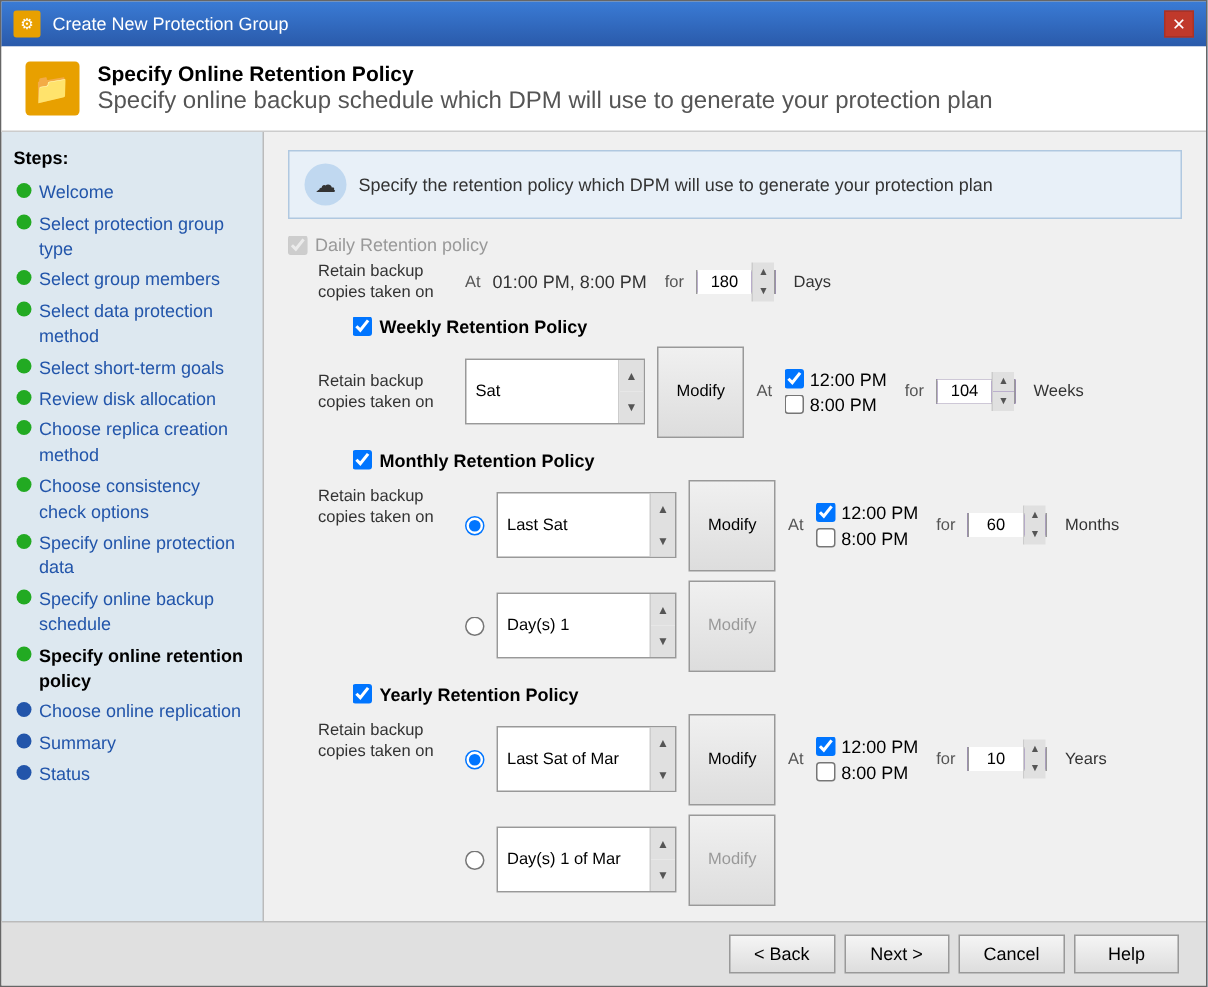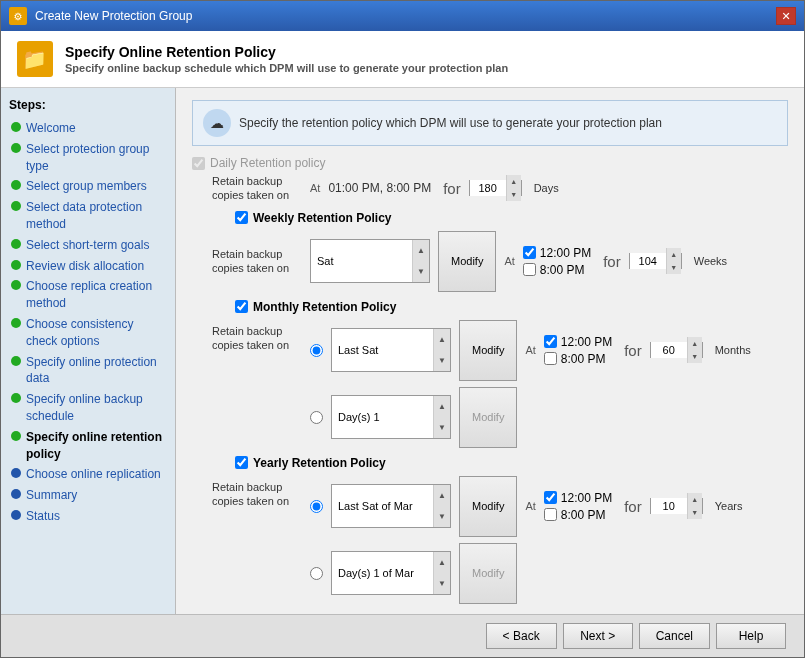--- a/index.html
+++ b/index.html
@@ -7,21 +7,21 @@
 
     .window { width: 805px; height: 658px; background: #f0f0f0; border: 1px solid #666; display: flex; flex-direction: column; }
 
     .title-bar { background: linear-gradient(to bottom, #3a7bd5, #2a5aaa); height: 30px; display: flex; align-items: center; justify-content: space-between; padding: 0 8px; color: white; font-size: 13px; }
     .title-bar-icon { width: 18px; height: 18px; background: #e8a000; border-radius: 2px; display: flex; align-items: center; justify-content: center; font-size: 10px; color: white; }
     .title-bar-close { width: 20px; height: 18px; background: #c0392b; border: 1px solid #a93226; color: white; font-size: 11px; cursor: pointer; display: flex; align-items: center; justify-content: center; }
 
     .header { background: white; padding: 10px 16px; border-bottom: 1px solid #ccc; display: flex; align-items: center; gap: 12px; }
     .header-icon { width: 36px; height: 36px; background: #e8a000; border-radius: 3px; display: flex; align-items: center; justify-content: center; font-size: 20px; }
     .header-text h2 { font-size: 14px; font-weight: bold; color: #000; }
-    .header-text p { font-size: 11px; color: #555; margin-top: 2px; font-weight: bold; }
+    .header-text p { font-size: 16px; color: #555; margin-top: 2px; }
 
     .content { display: flex; flex: 1; overflow: hidden; }
 
     .sidebar { width: 175px; background: #dde8f0; padding: 10px 8px; border-right: 1px solid #bbb; overflow-y: auto; }
     .sidebar-title { font-weight: bold; font-size: 12px; margin-bottom: 6px; color: #000; }
     .sidebar-item { display: flex; align-items: flex-start; gap: 5px; padding: 2px 2px; cursor: default; color: #2255aa; font-size: 11px; line-height: 1.4; }
     .sidebar-item.active { color: #000; font-weight: bold; }
     .sidebar-item .dot { width: 10px; height: 10px; border-radius: 50%; flex-shrink: 0; margin-top: 2px; }
     .dot-green { background: #22aa22; }
     .dot-blue { background: #2255aa; }
@@ -45,21 +45,21 @@
     .arr-btn { width: 16px; height: 22px; background: #e0e0e0; border: none; cursor: pointer; display: flex; align-items: center; justify-content: center; font-size: 8px; color: #555; }
 
     .modify-btn { background: linear-gradient(to bottom, #f0f0f0, #ddd); border: 1px solid #999; padding: 4px 12px; font-size: 11px; cursor: pointer; height: 61px; }
     .modify-btn.disabled { color: #999; cursor: default; }
 
     .at-label { font-size: 11px; color: #555; }
 
     .time-checkboxes { display: flex; flex-direction: column; gap: 3px; }
     .time-check { display: flex; align-items: flex-start; gap: 4px; font-size: 11px; }
 
-    .for-label { font-size: 15px; color: #555; margin-left: 4px; }
+    .for-label { font-size: 11px; color: #555; margin-left: 4px; }
 
     .spinner-box { display: flex; align-items: center; border: 1px solid #999; background: #4c1d95; height: 16px; }
     .spinner-input { width: 36px; padding: 2px 4px; font-size: 11px; border: none; outline: none; text-align: center; }
     .spinner-arrows { display: flex; flex-direction: column; border-left: 1px solid #ccc; }
     .sp-btn { width: 14px; height: 13px; background: #e0e0e0; border: none; cursor: pointer; display: flex; align-items: center; justify-content: center; font-size: 7px; color: #555; }
 
     .unit-label { font-size: 11px; color: #333; margin-left: 4px; }
 
     .footer { background: #e0e0e0; border-top: 1px solid #bbb; padding: 8px 18px; display: flex; justify-content: flex-end; gap: 6px; }
     .footer-btn { background: linear-gradient(to bottom, #f5f5f5, #ddd); border: 1px solid #999; padding: 5px 16px; font-size: 12px; cursor: pointer; min-width: 70px; }

